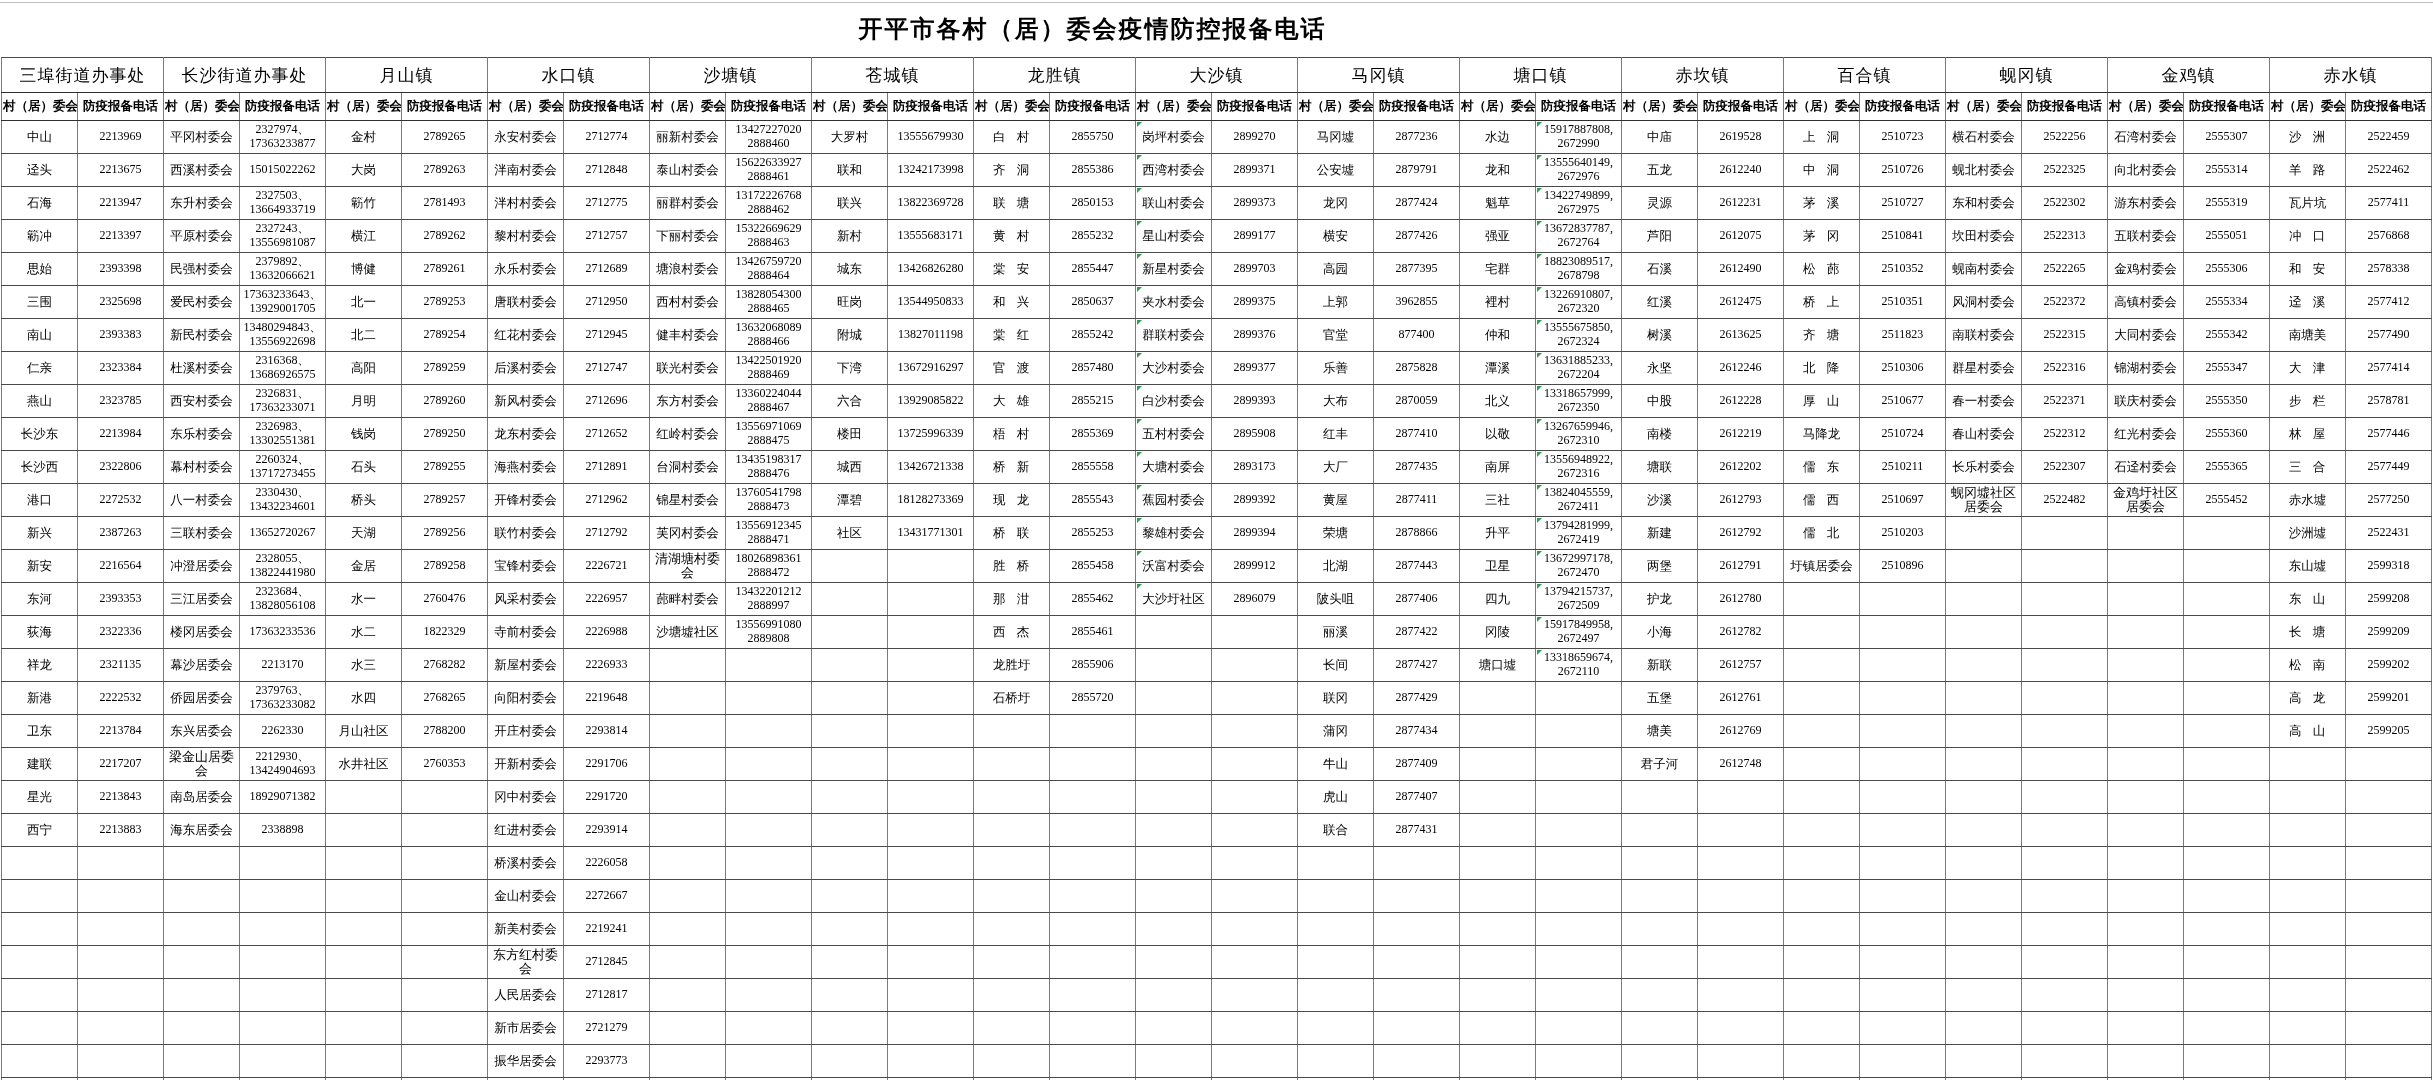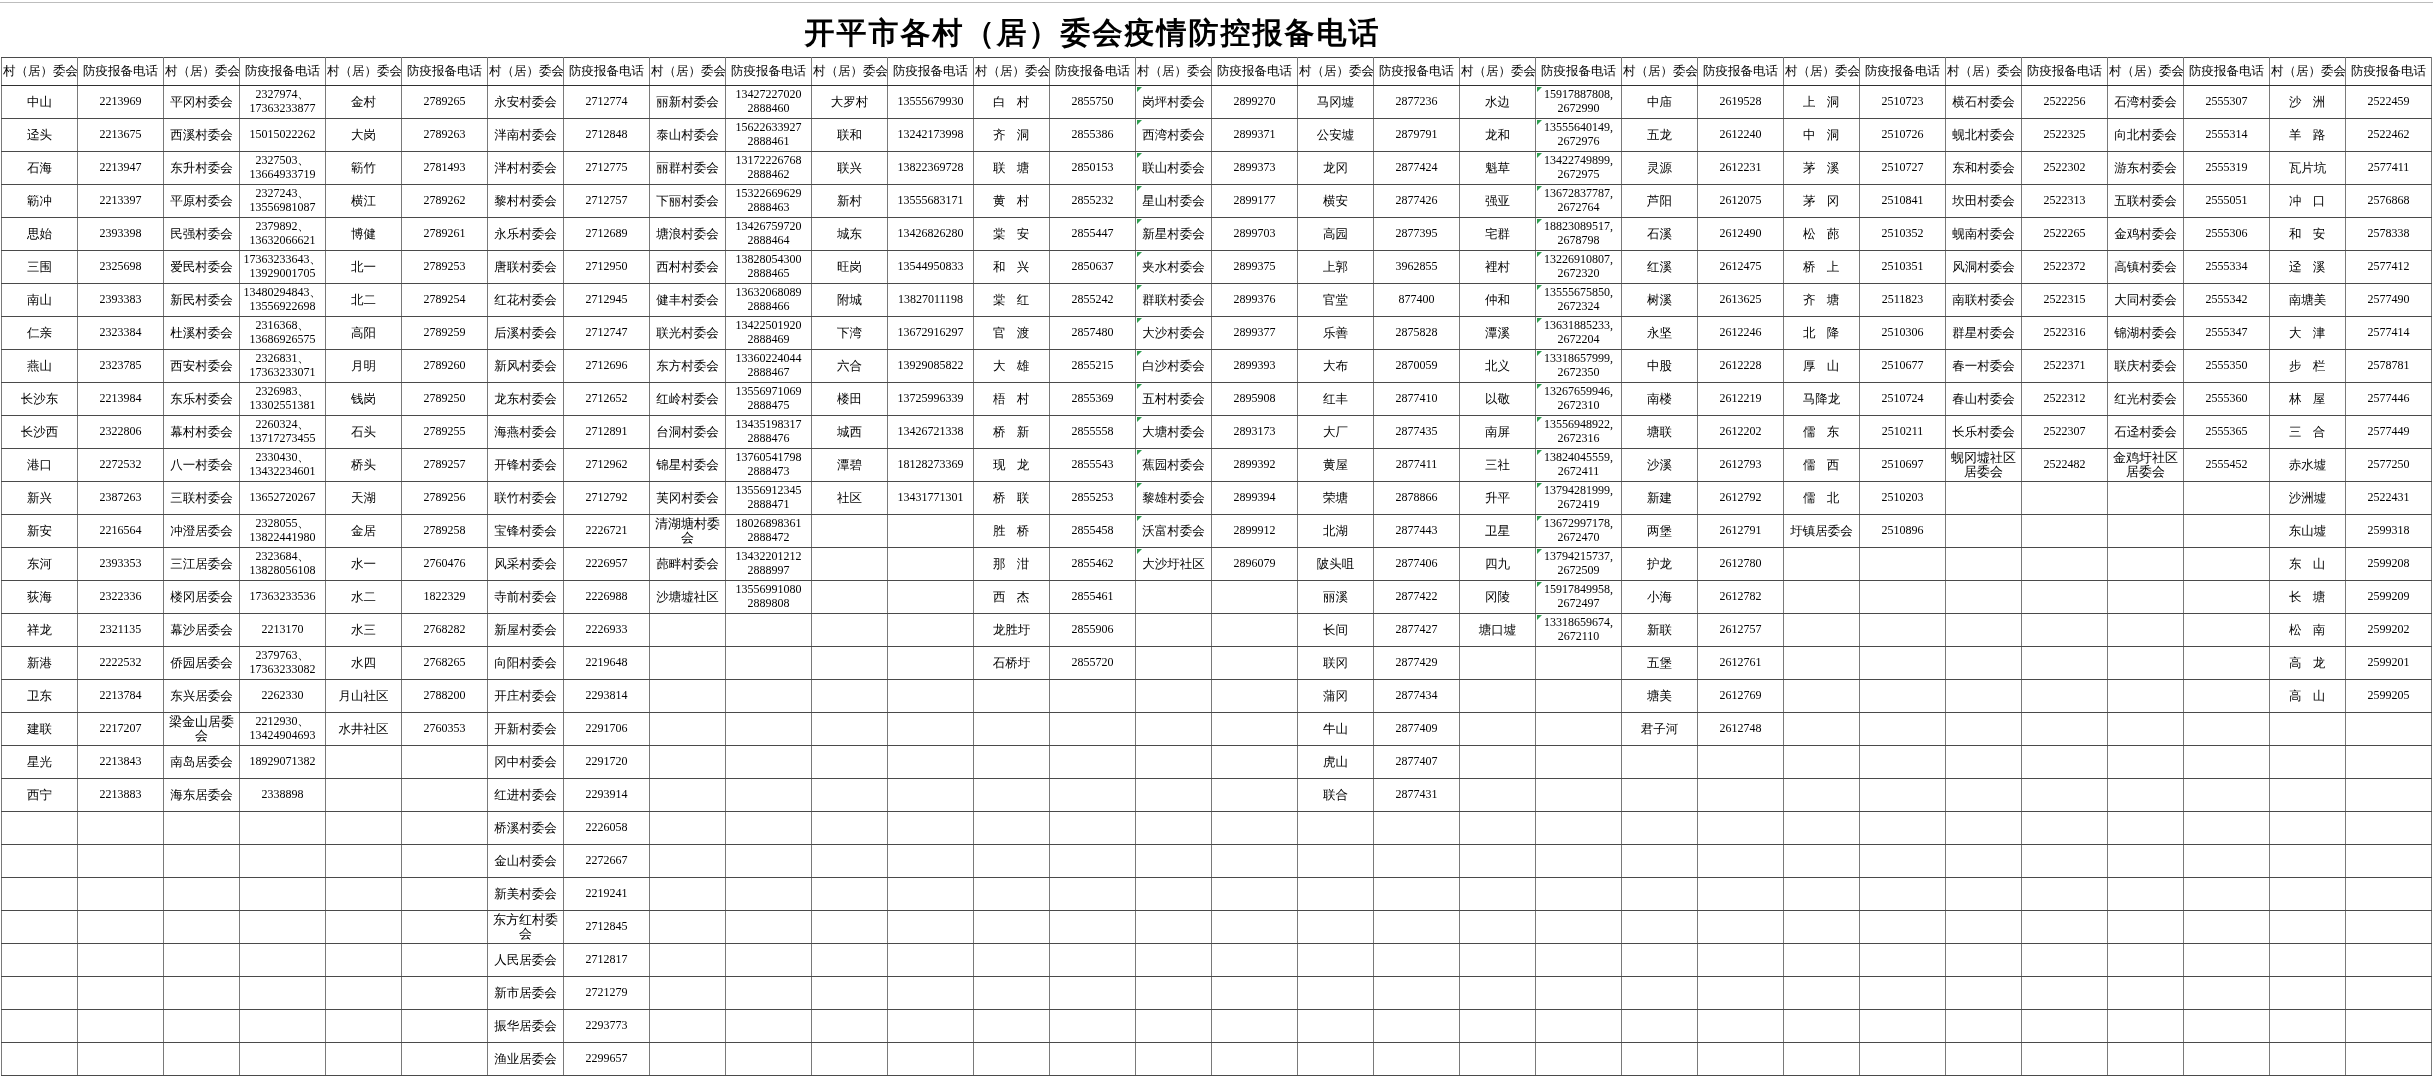--- a/index.html
+++ b/index.html
@@ -5,35 +5,35 @@
   html,body { margin:0; padding:0; }
   body {
     width:2433px; height:1080px; background:#ffffff; overflow:hidden;
     font-family:"Liberation Serif","DejaVu Serif",serif; color:#000;
     position:relative;
   }
   .topline { position:absolute; top:2px; left:0; width:2433px; height:0;
     border-top:1px solid #bdbdbd; }
   .title {
     position:absolute; top:13px; left:0; width:2185px; text-align:center;
-    font-size:30px; font-weight:bold; letter-spacing:2px; color:#000;
+    font-size:24px; font-weight:bold; letter-spacing:2px; color:#000;
   }
   table.dir {
     position:absolute; top:57px; left:1px;
     border-collapse:collapse; table-layout:fixed; width:2430px;
     border:1px solid #2f2f2f;
   }
   td {
     border:1px solid; border-color:#4a4a4a #7a7a7a;
     overflow:hidden; padding:0 1px; text-align:center; vertical-align:middle;
     color:#000;
   }
   tr.town-row td { height:34px; font-size:17px; letter-spacing:1px;
     border-bottom-color:#2f2f2f; }
-  tr.head-row td { height:27px; font-size:12.5px; font-weight:normal;
+  tr.head-row td { height:27px; font-size:12.5px; font-weight:bold;
     border-bottom-color:#2f2f2f; white-space:nowrap; }
   tr.data-row td { height:32px; }
   td.name { font-size:12.5px; line-height:1.15; }
   td.name.sm { font-size:13px; line-height:1.1; }
   td.phone { font-size:12px; line-height:1.15; white-space:pre-line;
     letter-spacing:0; }
   td.spread { letter-spacing:0.9em; padding-left:0.9em; white-space:nowrap;margin-top:8px; }
   td.mk { position:relative; }
   td.mk::before {
     content:""; position:absolute; top:1px; left:1px; width:0; height:0;
@@ -73,20 +73,37 @@
       <col style="width:76px">
       <col style="width:86px">
       <col style="width:76px">
       <col style="width:86px">
       <col style="width:76px">
       <col style="width:86px">
       <col style="width:76px">
       <col style="width:86px">
     </colgroup>
     <tbody>
+      <tr class="town-row">
+        <td colspan="2" class="town">三埠街道办事处</td>
+        <td colspan="2" class="town">长沙街道办事处</td>
+        <td colspan="2" class="town">月山镇</td>
+        <td colspan="2" class="town">水口镇</td>
+        <td colspan="2" class="town">沙塘镇</td>
+        <td colspan="2" class="town">苍城镇</td>
+        <td colspan="2" class="town">龙胜镇</td>
+        <td colspan="2" class="town">大沙镇</td>
+        <td colspan="2" class="town">马冈镇</td>
+        <td colspan="2" class="town">塘口镇</td>
+        <td colspan="2" class="town">赤坎镇</td>
+        <td colspan="2" class="town">百合镇</td>
+        <td colspan="2" class="town">蚬冈镇</td>
+        <td colspan="2" class="town">金鸡镇</td>
+        <td colspan="2" class="town">赤水镇</td>
+      </tr>
       <tr class="head-row">
         <td>村（居）委会</td>
         <td>防疫报备电话</td>
         <td>村（居）委会</td>
         <td>防疫报备电话</td>
         <td>村（居）委会</td>
         <td>防疫报备电话</td>
         <td>村（居）委会</td>
         <td>防疫报备电话</td>
         <td>村（居）委会</td>

